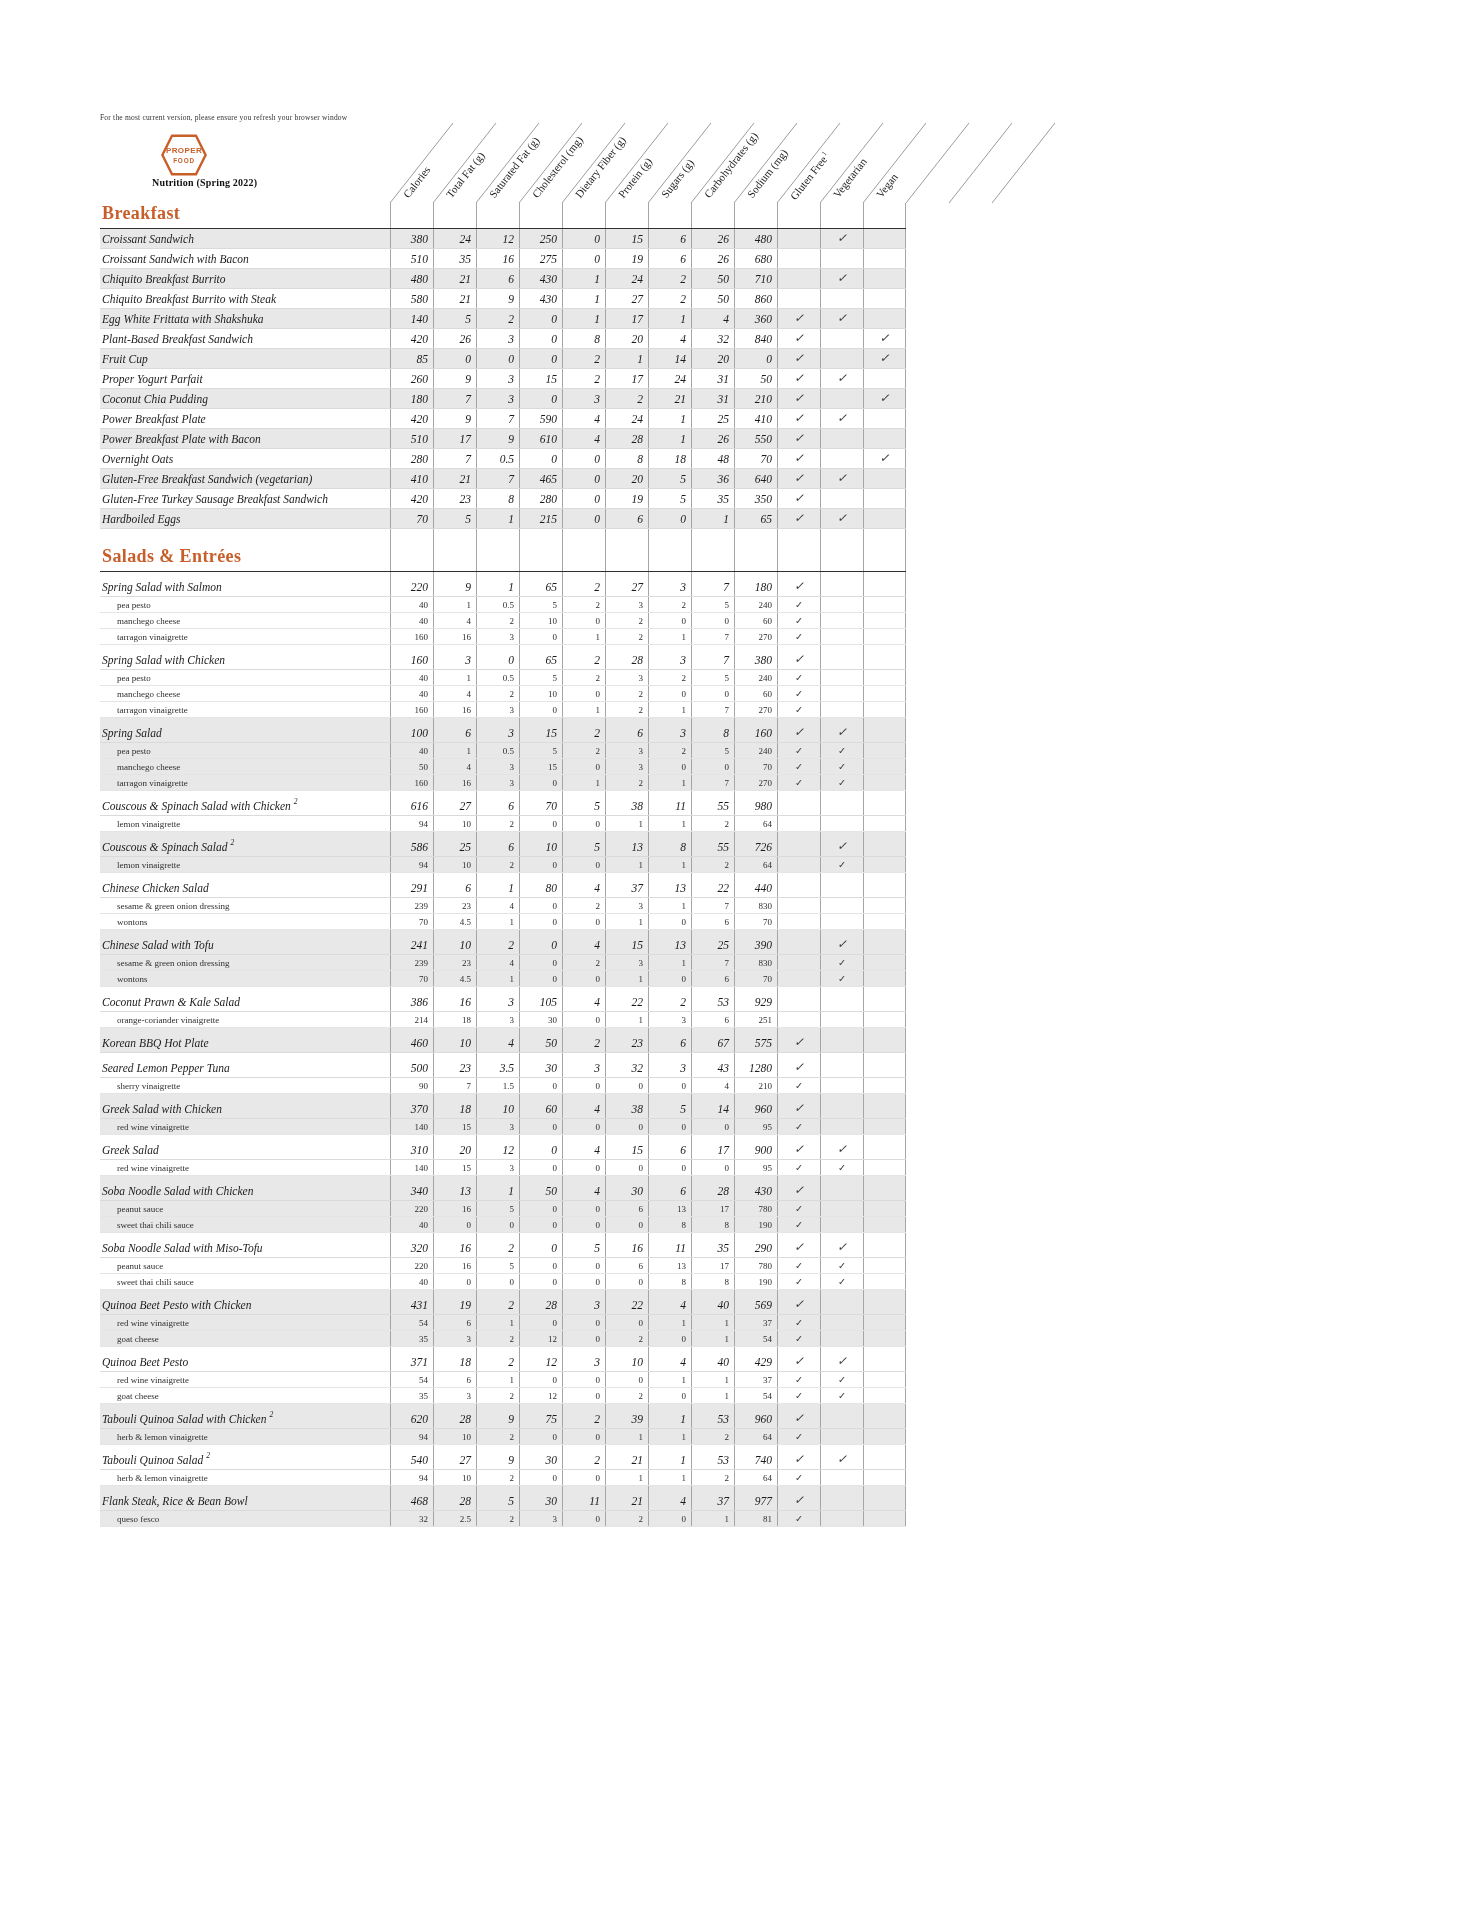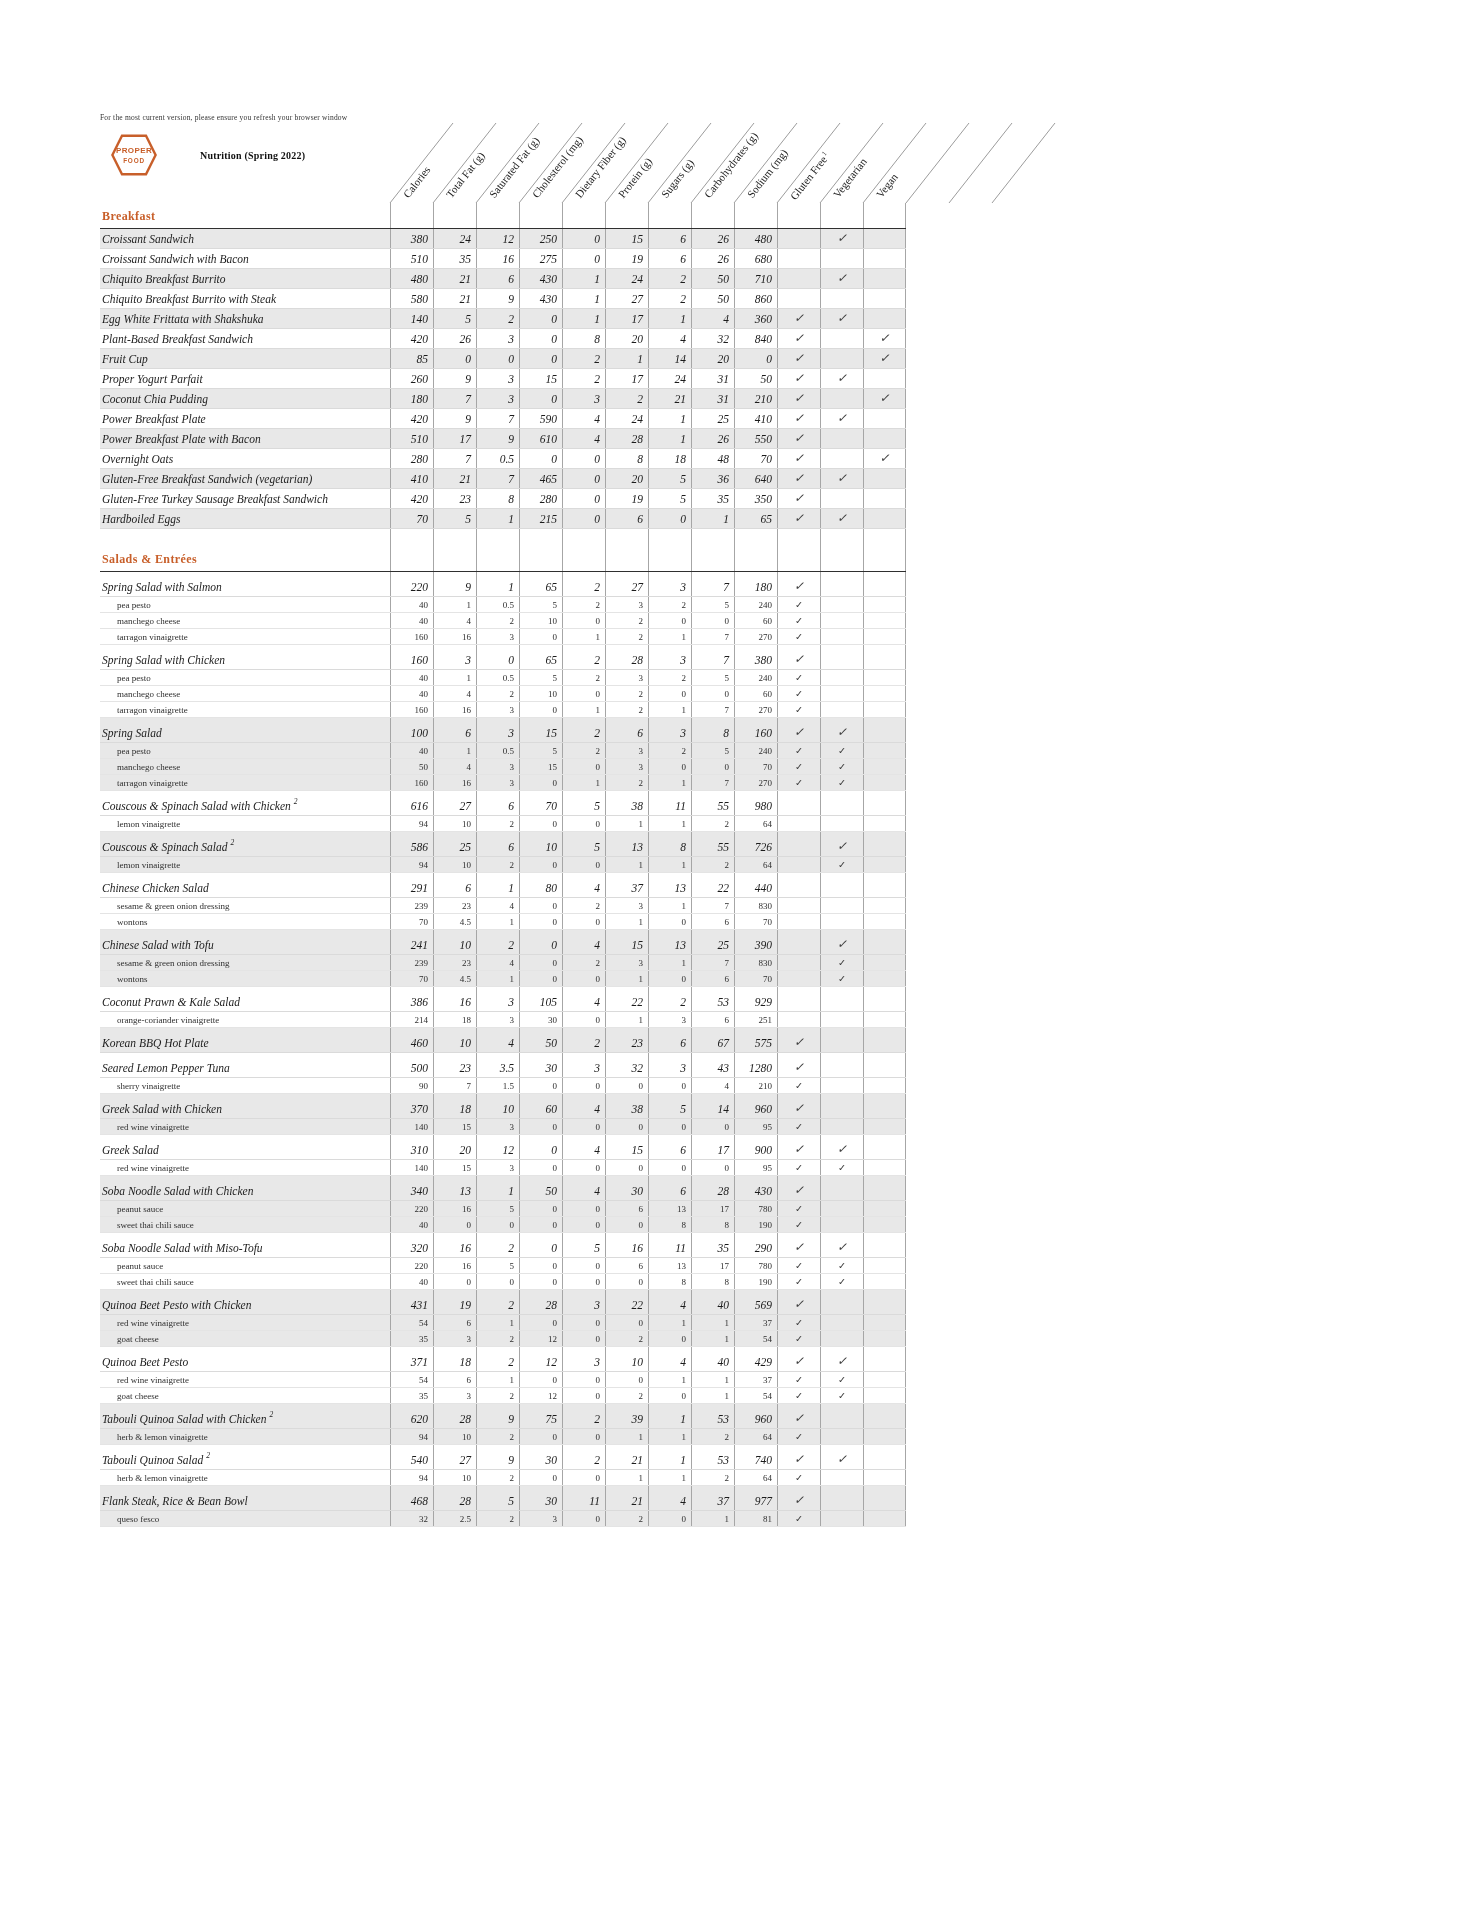--- a/index.html
+++ b/index.html
@@ -4,21 +4,21 @@
 <style>
   html,body { margin:0; padding:0; background:#ffffff; }
   .page {
     position:relative; width:1484px; height:1552px; background:#ffffff;
     font-family:"Liberation Serif", serif; color:#1c1c1c; overflow:hidden;
   }
   .refresh-note {
     position:absolute; left:100px; top:113px; font-size:7.5px; color:#333;
     letter-spacing:0.2px;
   }
-  .brand { position:absolute; left:110px; top:133px; display:flex; align-items:center; }
+  .brand { position:absolute; left:110px; top:133px; display:flex; align-items:center;flex-direction:column; }
   .logo-svg { width:48px; height:44px; display:block; }
   .title { margin-left:42px; font-size:10px; font-weight:700; color:#111; letter-spacing:0.2px; }
 
   .diag-svg { position:absolute; left:0; top:0; width:1484px; height:210px; }
 
   .col-label {
     position:absolute; font-size:11px; line-height:12px; white-space:nowrap;
     transform:rotate(-52deg); transform-origin:left bottom; color:#1c1c1c;
   }
   .hsup { font-size:7px; vertical-align:4px; margin-left:1px; }
@@ -32,21 +32,21 @@
   .row .cell:last-child { border-right:1px solid #a6a6a6; }
 
   .r-main { height:19px; font-size:11.5px; border-bottom:1px solid #dadada;font-style:italic; }
   .r-main.lg { height:24px; }
   .r-main .c-chk { font-size:12px; }
   .r-sub { height:15px; font-size:9px; color:#2e2e2e; border-bottom:1px solid #e4e4e4; }
   .r-sub .c-name { padding-left:17px; padding-bottom:2px;text-align:center; }
   .r-sub .c-num { padding-bottom:2px; }
   .r-sub .c-chk { font-size:9.5px; }
   .r-section { height:25px; border-bottom:1.5px solid #2f2f2f; }
-  .r-section .c-name { font-size:12px; font-weight:700; color:#c85f2a; letter-spacing:0.4px; padding-bottom:4px; }
+  .r-section .c-name { font-size:18px; font-weight:700; color:#c85f2a; letter-spacing:0.4px; padding-bottom:4px; }
   .r-spacer { height:17px; }
   .shaded { background:#e8e8e8; }
   .sup { font-size:7.5px; margin-left:3px; transform:translateY(-6px); }
 </style>
 </head>
 <body>
 
 <div class="page">
 
   <div class="refresh-note">For the most current version, please ensure you refresh your browser window</div>

